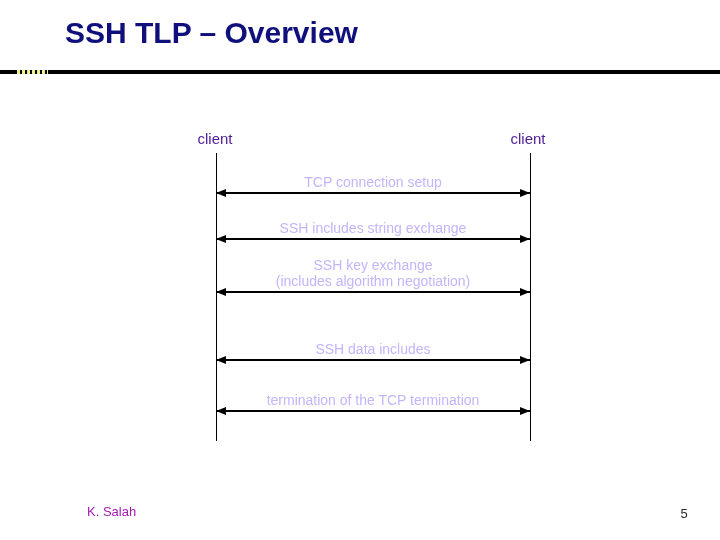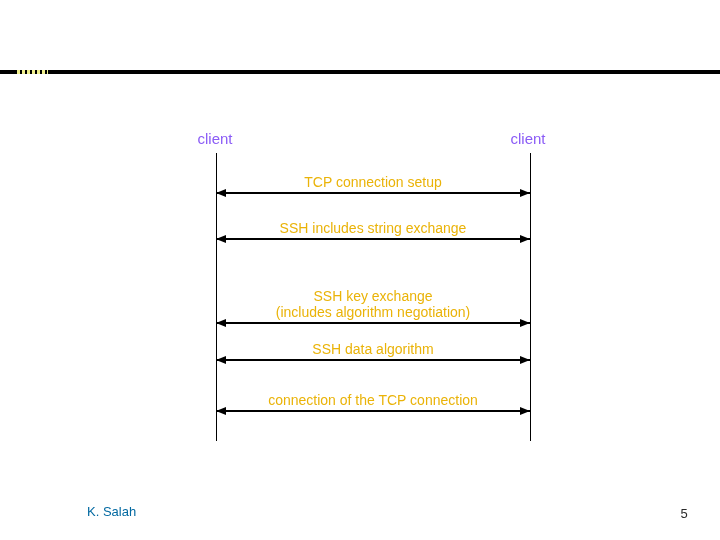--- a/index.html
+++ b/index.html
@@ -45,21 +45,21 @@
     height: 4px;
     background: repeating-linear-gradient(90deg, #f0ef8e 0 3px, #000000 3px 5px);
   }
 
   
   .actor {
     position: absolute;
     top: 130px;
     transform: translateX(-50%);
     font-size: 15px;
-    color: #8b5cf6;
+    color: #4c1d95;
     white-space: nowrap;
   }
   .actor.client { left: 215px; }
   .actor.server { left: 528px; }
 
   .lifeline {
     position: absolute;
     top: 153px;
     height: 288px;
     width: 1px;
@@ -87,53 +87,54 @@
   .message .head.hr { right: 0; border-left: 10px solid #000000; }
 
   .msg-label {
     position: absolute;
     bottom: 4px;
     left: -40px;
     right: -40px;
     text-align: center;
     font-size: 14px;
     line-height: 16px;
-    color: #eab308;
+    color: #c4b5fd;
     white-space: pre-line;
   }
 
   .m1 { top: 192px; }
   .m2 { top: 238px; }
-  .m3 { top: 322px; }
+  .m3 { top: 291px; }
   .m4 { top: 359px; }
   .m5 { top: 410px; }
 
   
   .footer-author {
     position: absolute;
     left: 87px;
     top: 504px;
     font-size: 13px;
-    color: #0369a1;
+    color: #a21caf;
   }
   .footer-page {
     position: absolute;
     left: 674px;
     top: 506px;
     width: 20px;
     text-align: center;
     font-size: 13px;
     color: #2a2a2a;
   }
 </style>
 </head>
 <body>
 
 <div class="slide">
 
+  <div class="title">SSH TLP – Overview</div>
 
   <div class="rule"></div>
   <div class="rule-dashes"></div>
 
   <div>
 
     <div class="actor client">client</div>
     <div class="actor server">client</div>
 
     <div class="lifeline left"></div>
@@ -152,27 +153,27 @@
     </div>
 
     <div class="message m3">
       <div class="msg-label">SSH key exchange
 (includes algorithm negotiation)</div>
       <span class="head hl"></span>
       <span class="head hr"></span>
     </div>
 
     <div class="message m4">
-      <div class="msg-label">SSH data algorithm</div>
+      <div class="msg-label">SSH data includes</div>
       <span class="head hl"></span>
       <span class="head hr"></span>
     </div>
 
     <div class="message m5">
-      <div class="msg-label">connection of the TCP connection</div>
+      <div class="msg-label">termination of the TCP termination</div>
       <span class="head hl"></span>
       <span class="head hr"></span>
     </div>
 
   </div>
 
   <div class="footer-author">K. Salah</div>
   <div class="footer-page">5</div>
 
 </div>

